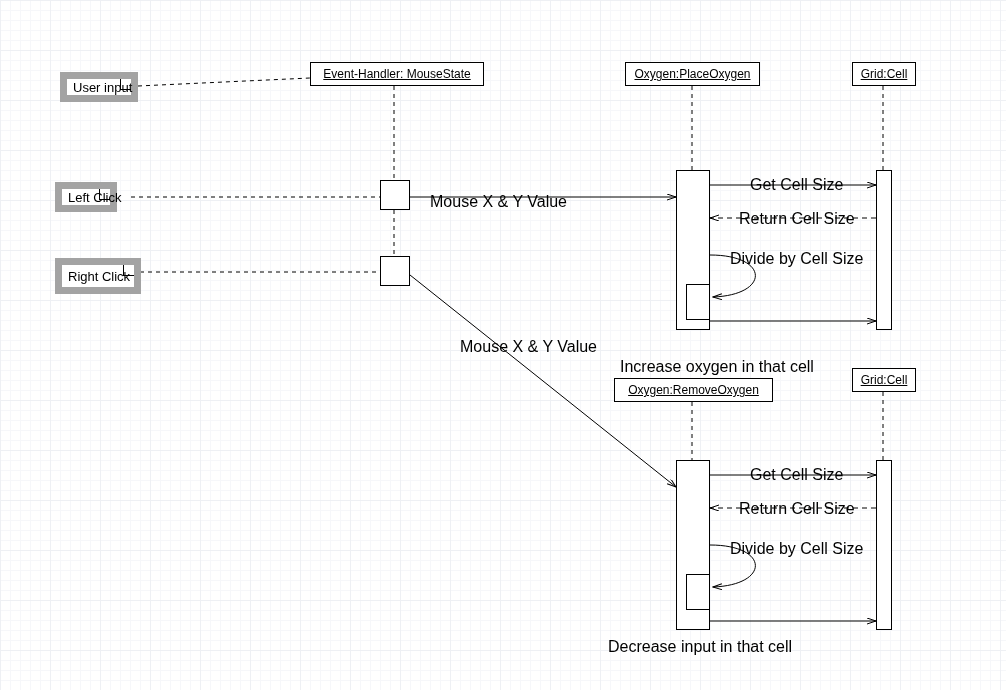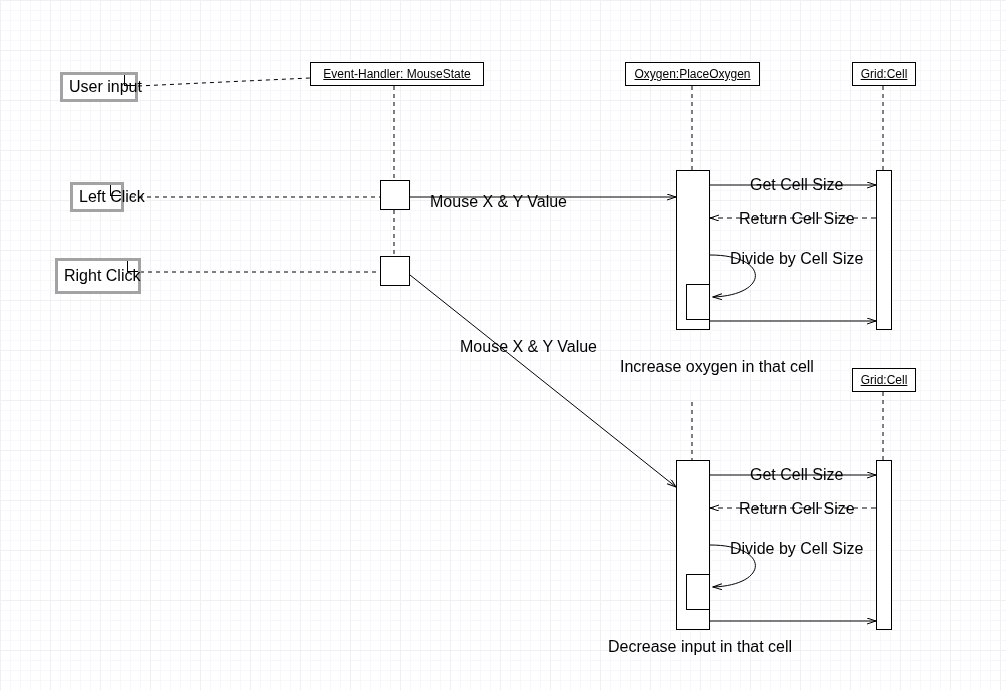--- a/index.html
+++ b/index.html
@@ -39,23 +39,23 @@
     text-align: center;
     padding: 2px 4px;
     box-sizing: border-box;
     white-space: nowrap;
     font-size: 12px;
   }
   .underlined { text-decoration: underline; }
   .note {
     position: absolute;
     background: #fff;
-    border: 3px solid #a3a3a3;
+    border: 7px solid #a3a3a3;
     box-sizing: border-box;
-    font-size: 16px;
+    font-size: 13px;
   }
   .note .fold {
     position: absolute;
     top: 0; right: 0;
     width: 10px; height: 10px;
     border-left: 1px solid #000;
     border-bottom: 1px solid #000;
     background: #fff;
   }
   .note .fold::after {
@@ -140,37 +140,40 @@
     <line x1="710" y1="475" x2="876" y2="475" stroke="#000" marker-end="url(#arrow)"></line>
     <line x1="876" y1="508" x2="710" y2="508" stroke="#000" stroke-dasharray="5,4" marker-end="url(#arrow)"></line>
     <path d="M 710 545 C 770 545, 770 585, 713 587" fill="none" stroke="#000" marker-end="url(#arrow)"></path>
     <line x1="710" y1="621" x2="876" y2="621" stroke="#000" marker-end="url(#arrow)"></line>
   </svg>
 
   <div class="note" style="left:60px; top:72px; width:78px; height:30px;">
     <div class="fold"></div>
     <span class="note-text">User input</span>
   </div>
-  <div class="note" style="left:70px; top:182px; width:52px; height:30px;padding-left:48px;">
+  <div class="note" style="left:55px; top:182px; width:52px; height:30px;padding-left:48px;">
     <div class="fold"></div>
     <span class="note-text">Left Click</span>
   </div>
   <div class="note" style="left:55px; top:258px; width:86px; height:36px;">
     <div class="fold"></div>
     <span class="note-text">Right Click</span>
   </div>
 
   <div class="box underlined" style="left:310px; top:62px; width:174px; height:24px;">
     <span>Event-Handler: MouseState</span>
   </div>
   <div class="box underlined" style="left:625px; top:62px; width:135px; height:24px;">
     <span>Oxygen:PlaceOxygen</span>
   </div>
   <div class="box underlined" style="left:852px; top:62px; width:64px; height:24px;">
     <span>Grid:Cell</span>
+  </div>
+  <div class="box underlined" style="left:614px; top:378px; width:159px; height:24px;">
+    <span>Oxygen:RemoveOxygen</span>
   </div>
   <div class="box underlined" style="left:852px; top:368px; width:64px; height:24px;">
     <span>Grid:Cell</span>
   </div>
 
   <div class="activation" style="left:380px; top:180px; width:30px; height:30px;"></div>
   <div class="activation" style="left:380px; top:256px; width:30px; height:30px;"></div>
 
   <div class="activation" style="left:676px; top:170px; width:34px; height:160px;"></div>
   <div class="activation" style="left:686px; top:284px; width:24px; height:36px;"></div>

